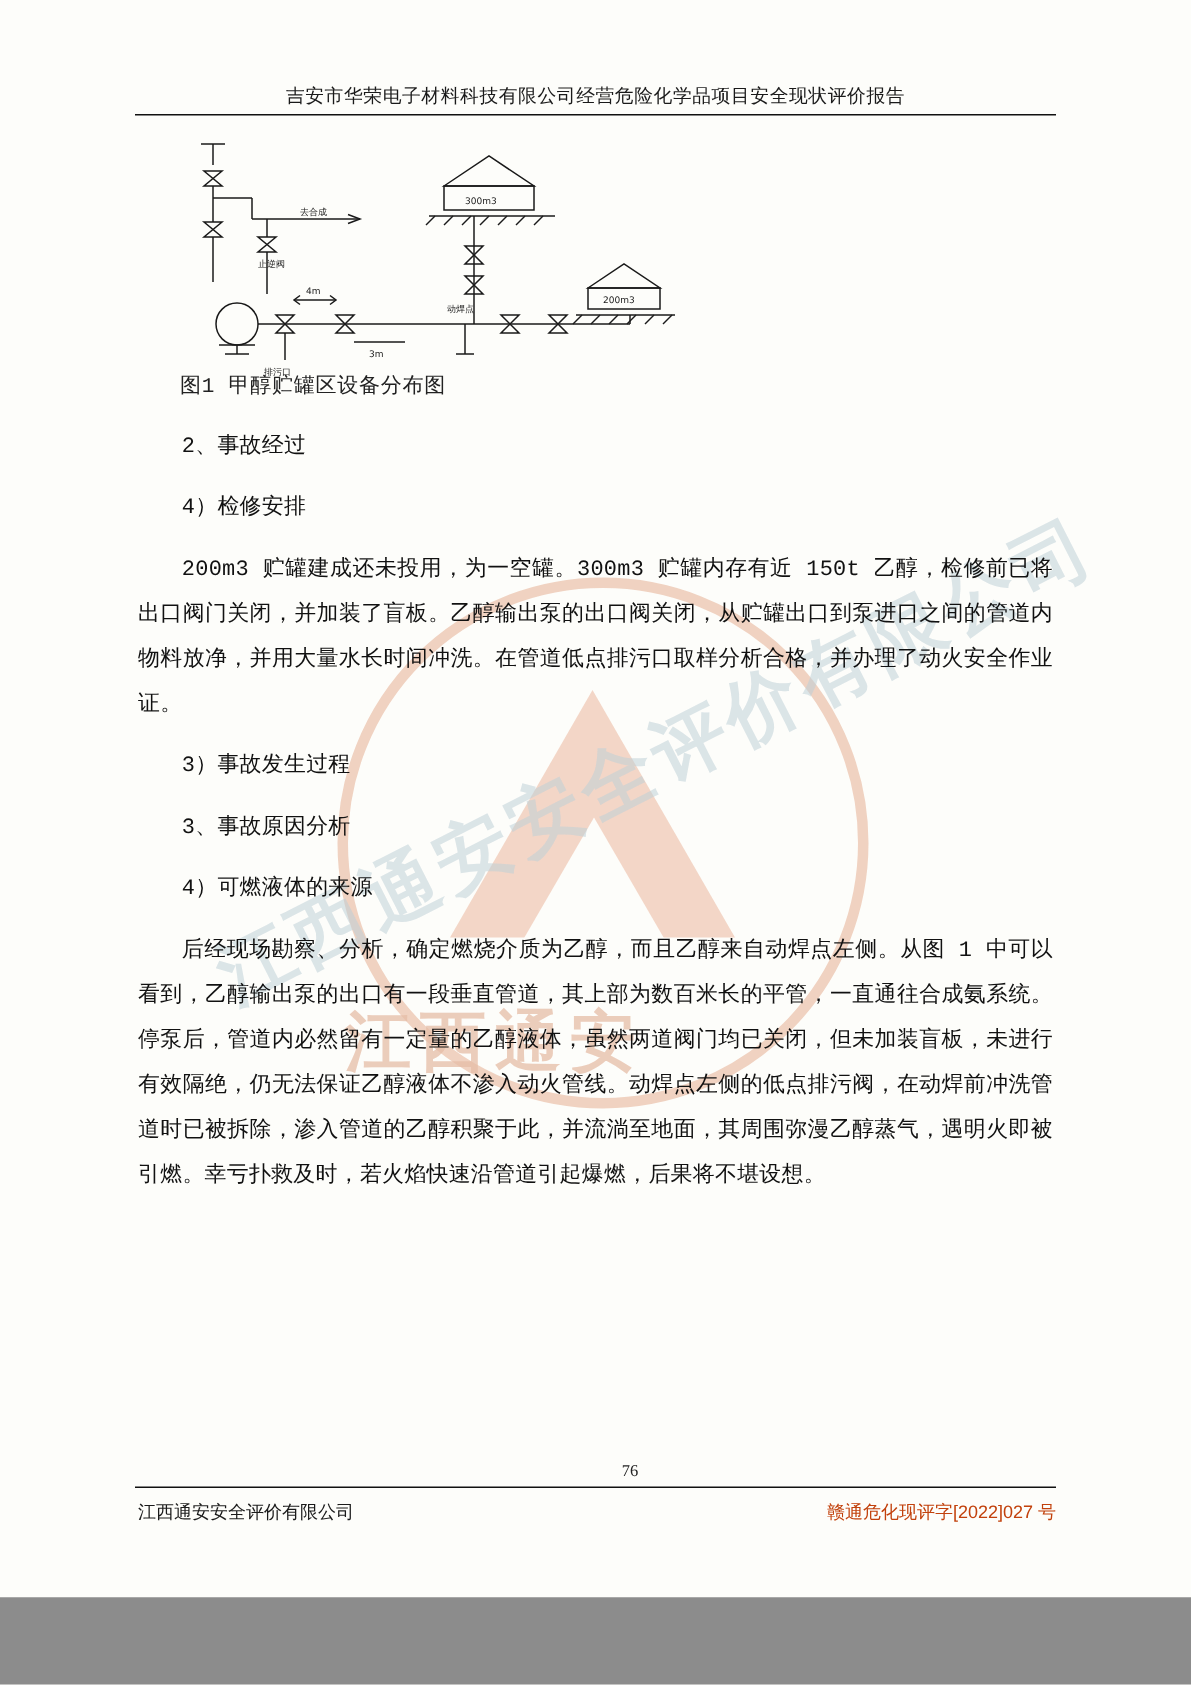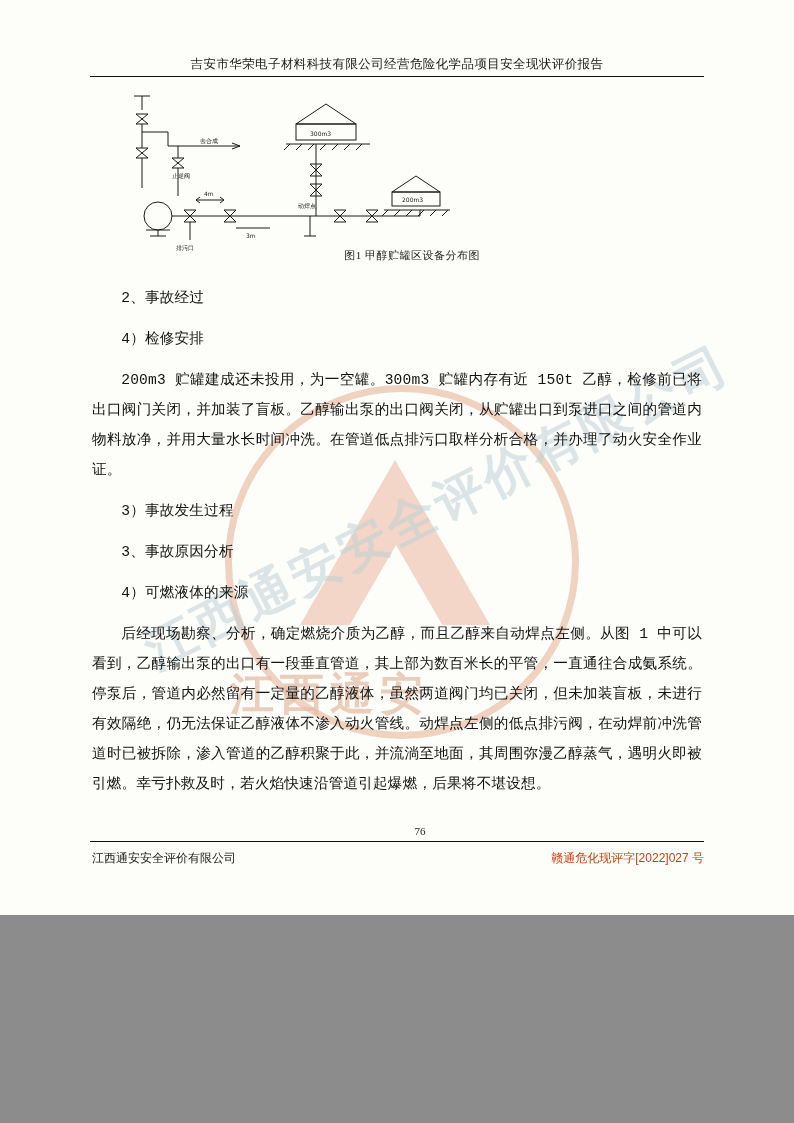--- a/index.html
+++ b/index.html
@@ -3,21 +3,21 @@
 <meta charset="utf-8">
 <style>
   html, body {
     margin: 0;
     padding: 0;
     background: #8c8c8c;
   }
   .page {
     position: relative;
     width: 794px;
-    height: 915px;
+    height: 1065px;
     background: #fdfdfa;
     margin: 0 auto;
     overflow: hidden;
     font-family: "Liberation Serif", "DejaVu Serif", serif;
     color: #111;
   }
 
   
   .doc-header {
     position: absolute;
@@ -114,25 +114,26 @@
     left: 120px;
     width: 360px;
     height: 175px;
     z-index: 2;
   }
   .figure-caption {
     position: absolute;
     top: 248px;
     left: 120px;
     width: 360px;
-    text-align: right;
-    font-size: 11px;
+    text-align: left;
+    font-size: 14px;
     color: #222;
     letter-spacing: .5px;
     z-index: 2;
+    font-family: Liberation Mono, monospace;
   }
 
   
   .body {
     position: absolute;
     top: 272px;
     left: 92px;
     width: 610px;
     z-index: 4;
   }

